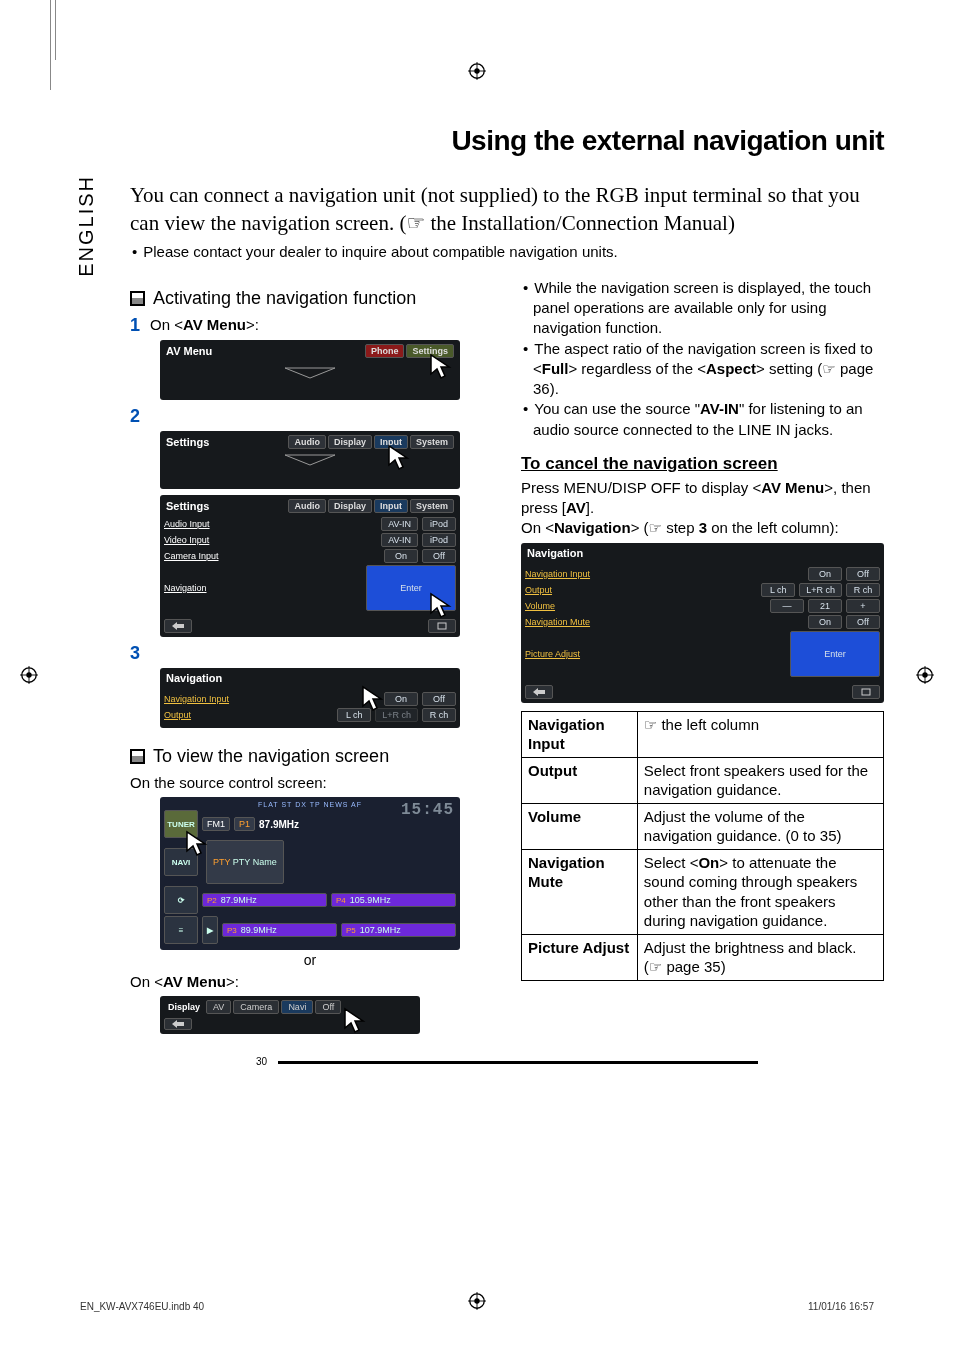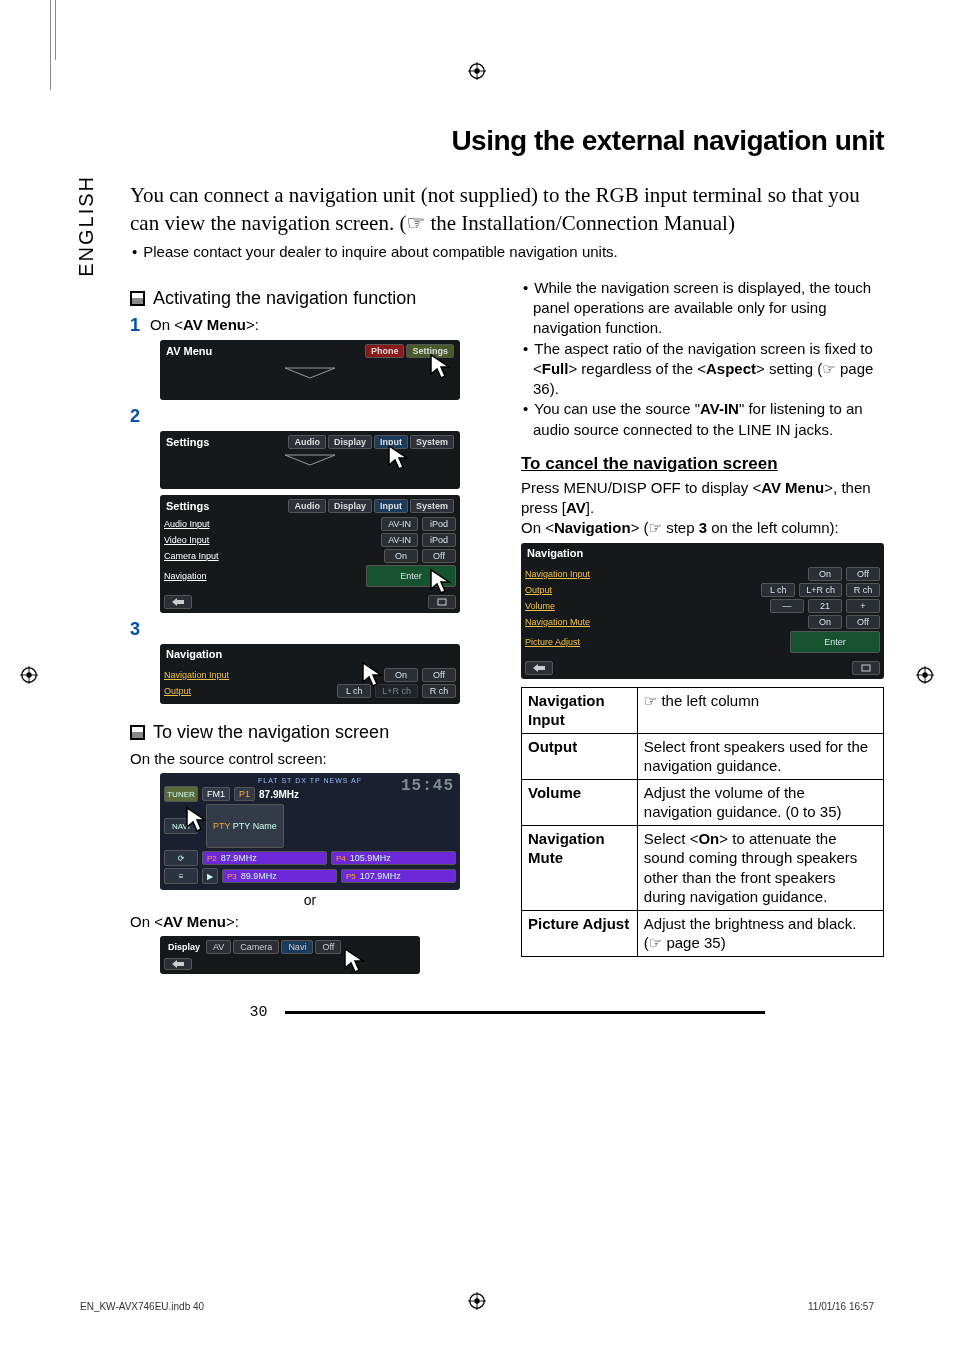--- a/index.html
+++ b/index.html
@@ -39,30 +39,30 @@
   .screenshot { background: #16191c; border-radius: 3px; color: #d6e0ea; font-size: 10px; font-family: Arial, sans-serif; margin: 4px 0 6px 30px; width: 300px; position: relative; }
   .screenshot .s-title { color: #fff; padding: 4px 6px; font-weight: 700; font-size: 11px; display:flex; justify-content: space-between; align-items:center;}
   .screenshot .tabs { display: flex; gap: 2px; padding: 0 4px 4px 4px; justify-content: flex-end; }
   .screenshot .tab { background: #2e3238; border: 1px solid #555; border-radius: 2px; padding: 1px 5px; font-size: 9px; color:#ddd;}
   .screenshot .tab.blue { background: #1a3a5e; }
   .screenshot .rows { padding: 2px 4px 4px 4px; }
   .screenshot .row { display: flex; align-items: center; gap: 4px; margin: 2px 0; }
   .screenshot .row .label { flex: 1; color: #f0c040; text-decoration: underline; font-size: 9px; }
   .screenshot .row .label.w { color:#fff; }
   .screenshot .opt { background:#2b2f34; border:1px solid #555; border-radius:2px; padding:1px 6px; font-size:9px; min-width:34px; text-align:center;}
-  .screenshot .enter { background:#14532d; border:1px solid #555; border-radius:2px; padding:5px 10px; font-size:9px; text-align:center; flex:1; max-width:90px; margin-left:auto;}
+  .screenshot .enter { background:#1d4ed8; border:1px solid #555; border-radius:2px; padding:17px 10px; font-size:9px; text-align:center; flex:1; max-width:90px; margin-left:auto;}
   .screenshot .btm { display:flex; justify-content:space-between; padding:2px 4px 4px 4px;}
   .screenshot .btmbtn { background:#2b2f34; border:1px solid #555; border-radius:2px; width:28px; height:14px; display:flex; align-items:center; justify-content:center;}
   .screenshot .body-pad { padding: 2px 4px 6px 4px; }
   .arrow-blank { width:60px; height:14px; margin:2px auto 0 auto; }
   .arrow-blank svg { display:block; }
 
   .tuner-shot { background:#1a2030; border-radius:3px; color:#cfe; font-size:10px; margin:4px 0 2px 30px; width:300px; padding:4px; position:relative;}
   .tuner-row { display:flex; align-items:center; gap:4px; margin:2px 0;}
-  .tuner-row .sidebtn { background:#2b3340; border:1px solid #555; width:34px; height:16px; font-size:8px; display:flex; align-items:center; justify-content:center; border-radius:2px;}
+  .tuner-row .sidebtn { background:#2b3340; border:1px solid #555; width:34px; height:28px; font-size:8px; display:flex; align-items:center; justify-content:center; border-radius:2px;font-weight:bold;}
   .tuner-row .band { background:#333a48; border:1px solid #555; padding:1px 4px; font-size:9px; border-radius:2px; color:#fff;}
   .tuner-row .freq { color:#fff; font-weight:700; font-size:10px;}
   .tuner-clock { position:absolute; top:4px; right:6px; font-size:16px; font-family:"Courier New", monospace; color:#7e8a96; font-weight:700; letter-spacing:1px;}
   .tuner-pty { background:#333a48; border:1px solid #555; padding:16px 6px; font-size:9px; border-radius:2px; margin-left:4px;}
   .tuner-preset { background:#6d28d9; border:1px solid #555; padding:1px 4px; font-size:9px; border-radius:2px; display:flex; gap:4px; align-items:center; flex:1;}
   .tuner-preset .pn { color:#ffa030; font-size:8px;}
 
   .or-text { text-align:center; font-size:14px; margin:2px 0 4px 30px; width:300px; font-family:"Arial Narrow",Arial,sans-serif; }
 
   .display-shot { background:#16191c; border-radius:3px; font-size:9px; margin:4px 0 6px 30px; width:260px; padding:4px; position:relative;}
@@ -77,21 +77,21 @@
   .body-text { font-size: 15px; font-family: "Arial Narrow", Arial, sans-serif; font-stretch: condensed; line-height: 1.35; }
   .body-text b { font-weight: 700; }
 
   .settings-table { width: 100%; border-collapse: collapse; margin-top: 8px; font-size: 15px; font-family:"Arial Narrow",Arial,sans-serif; font-stretch: condensed; }
   .settings-table td { border: 1px solid #000; padding: 3px 6px; vertical-align: top; line-height:1.3; }
   .settings-table td:first-child { font-weight: 700; width: 32%; }
 
   .pointer-svg { position:absolute; }
 
   .footer { position:absolute; bottom:42px; left:80px; right:80px; display:flex; justify-content:space-between; font-size:10px; color:#333; font-family: Arial, sans-serif;}
-  .page-num-wrap { text-align:center; margin-top: 24px; font-size:15px; font-family:Liberation Mono, monospace;}
+  .page-num-wrap { text-align:center; margin-top: 16px; font-size:10px; font-family:Liberation Sans, sans-serif;}
   .page-num-rule { display:inline-block; width:480px; height:3px; background:#000; vertical-align:middle; margin-left:8px;}
 
   .cursor-svg { width:30px; height:30px; }
   .top-crop-line { position:absolute; top:0; left:50px; width:2px; height:90px; background:none; border-left:1px solid #888;}
   .top-crop-line2 { position:absolute; top:0; left:55px; width:2px; height:60px; background:none; border-left:1px solid #888;}
 </style>
 </head>
 <body>
 
 <div class="page">

